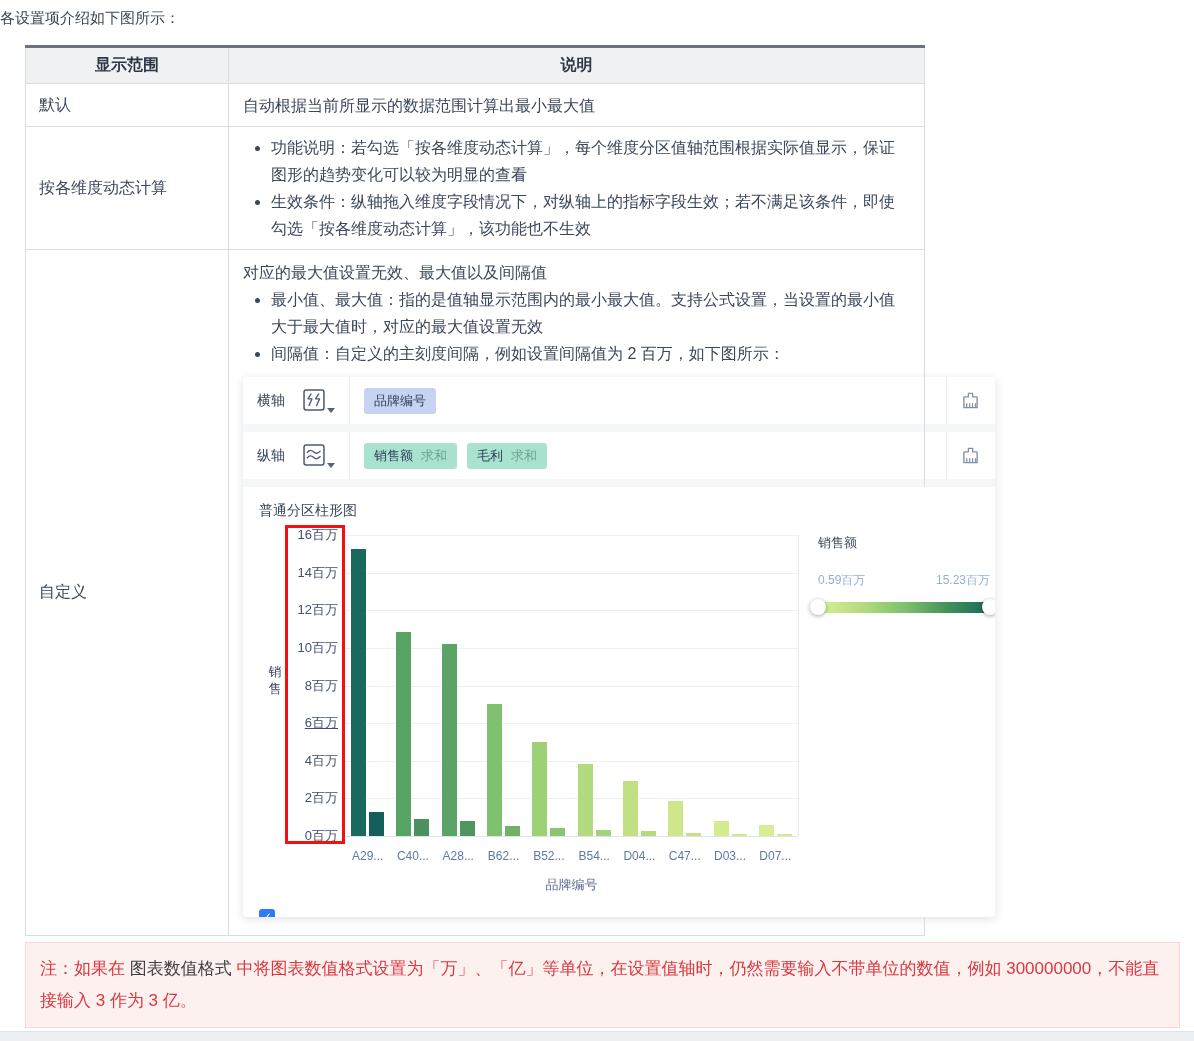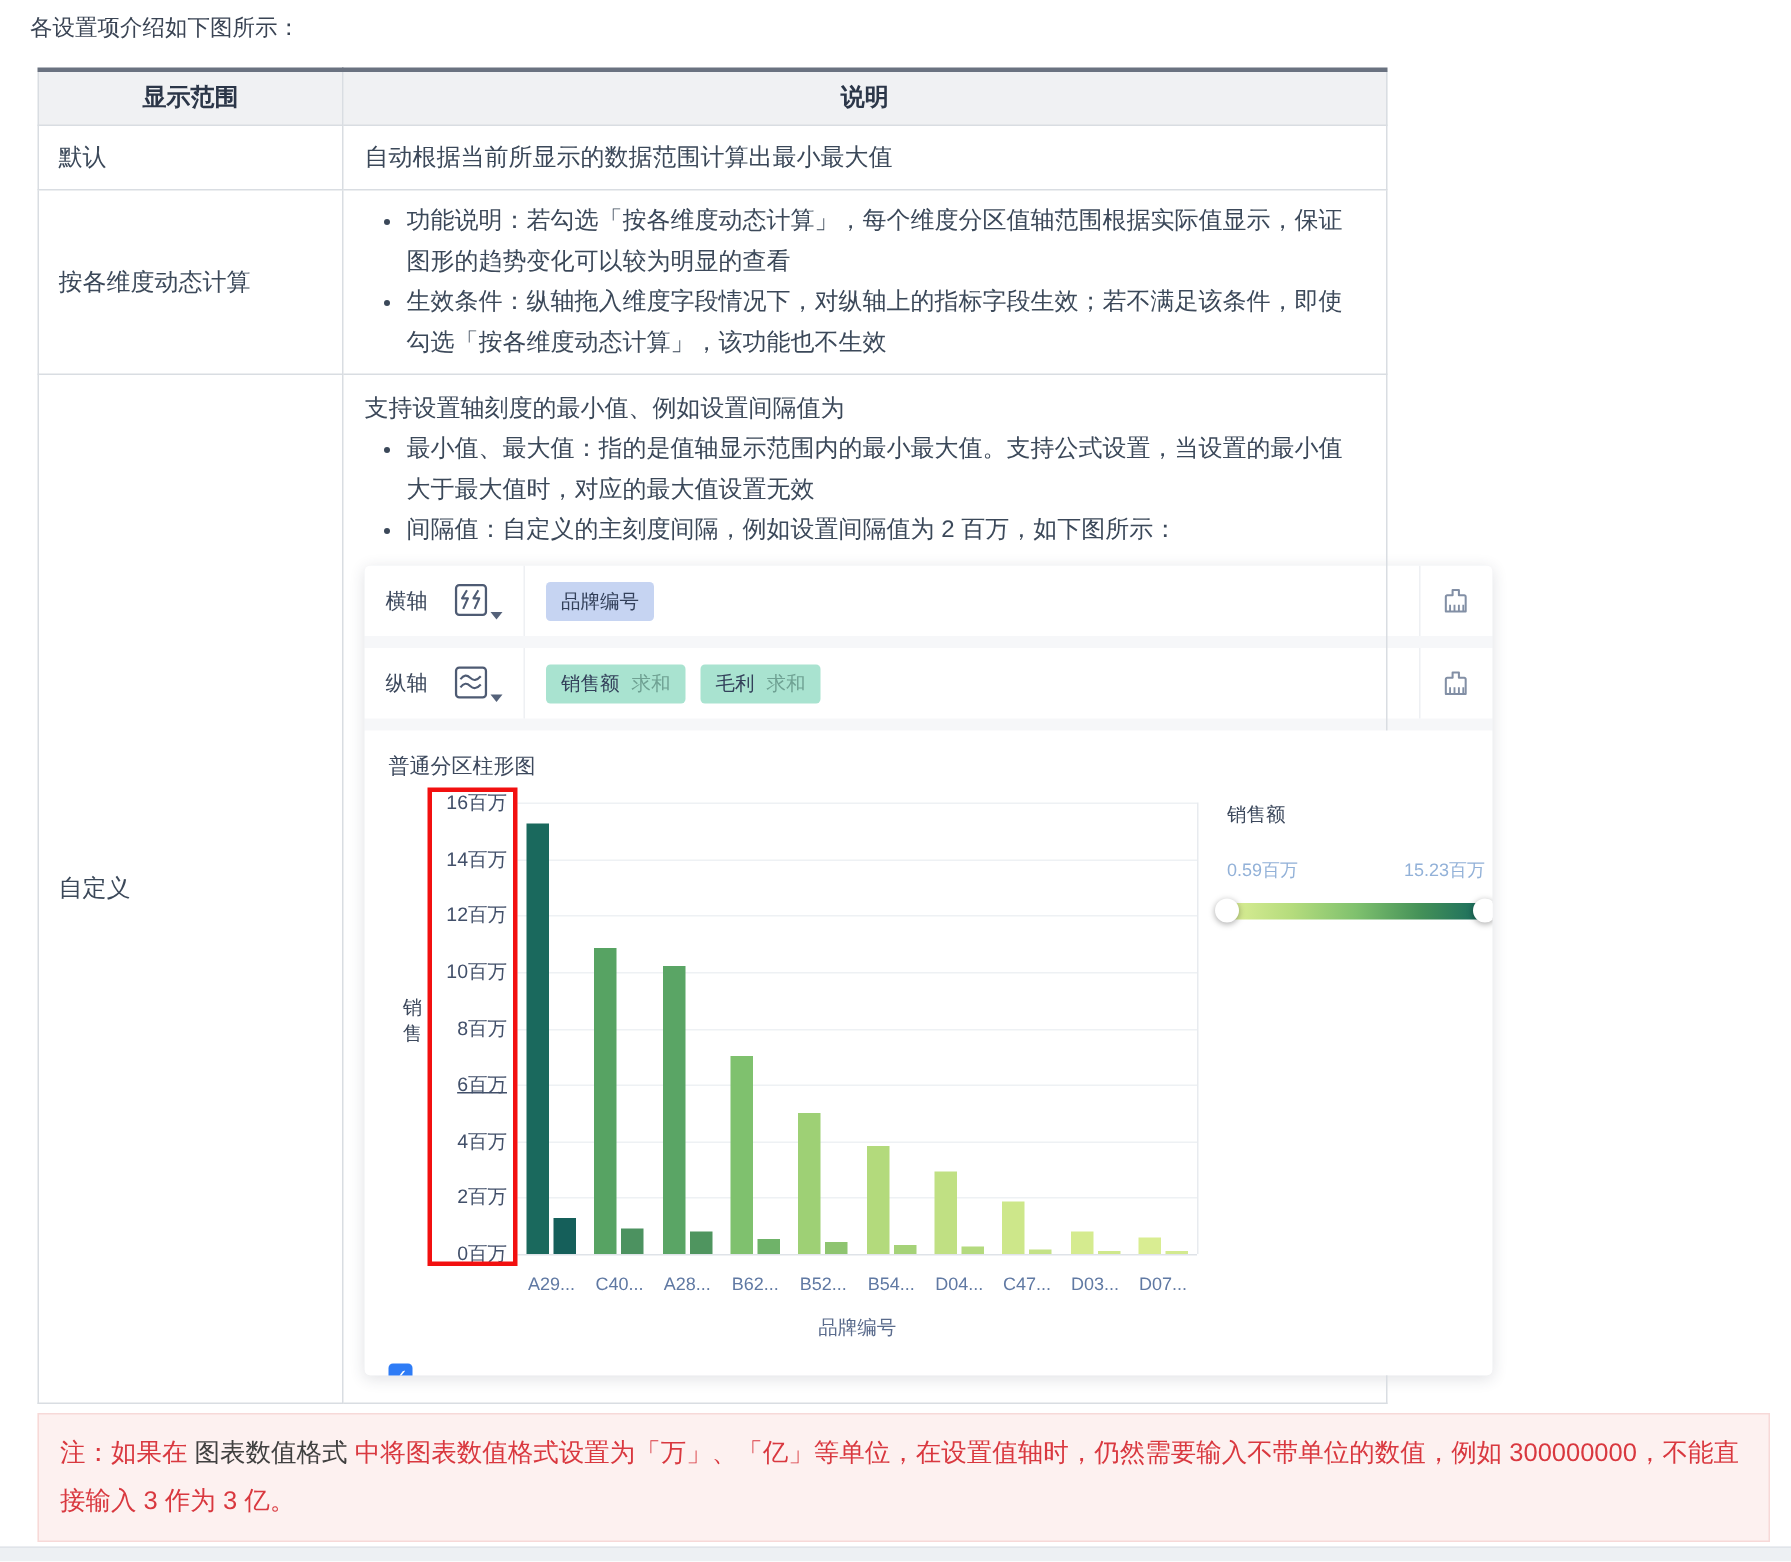--- a/index.html
+++ b/index.html
@@ -1,20 +1,20 @@
 <!DOCTYPE html>
 <html><head>
 <meta charset="utf-8">
 <style>
   * { margin:0; padding:0; box-sizing:border-box; }
   html,body { width:1194px; height:1041px; overflow:hidden; background:#fff; }
   body { font-family:"Liberation Sans","DejaVu Sans",sans-serif; color:#3b4859; }
   .page { position:relative; width:1194px; height:1041px; background:#fff; }
 
-  .intro { padding:9px 0 0 20px; font-size:15px; color:#3a4454; }
+  .intro { padding:9px 0 0 0; font-size:15px; color:#3a4454; }
 
   
   table.doc { border-collapse:collapse; margin:17px 0 0 25px; width:900px;
               border-top:3px solid #6a7280; table-layout:fixed; }
   table.doc th, table.doc td { border:1px solid #d9dde2; font-size:16px; color:#3b4859; }
   table.doc th { background:#f0f1f3; font-weight:bold; height:37px; text-align:center; color:#2b3648; }
   col.c1 { width:203px; }
   td.label-cell { padding-left:13px; vertical-align:middle; }
   td.desc-cell  { padding:6px 14px; vertical-align:middle; line-height:27px; }
   tr.r1 td { height:43px; }
@@ -111,21 +111,21 @@
         <td class="desc-cell">
           <ul id="bullets-dynamic">
               <li>功能说明：若勾选「按各维度动态计算」，每个维度分区值轴范围根据实际值显示，保证图形的趋势变化可以较为明显的查看</li>
               <li>生效条件：纵轴拖入维度字段情况下，对纵轴上的指标字段生效；若不满足该条件，即使勾选「按各维度动态计算」，该功能也不生效</li>
             </ul>
         </td>
       </tr>
       <tr class="r3">
         <td class="label-cell">自定义</td>
         <td class="desc-cell">
-          <div>支持设置轴刻度的最小值、例如设置间隔值为</div>
+          <div>对应的最大值设置无效、最大值以及间隔值</div>
           <ul id="bullets-custom">
               <li>最小值、最大值：指的是值轴显示范围内的最小最大值。支持公式设置，当设置的最小值大于最大值时，对应的最大值设置无效</li>
               <li>间隔值：自定义的主刻度间隔，例如设置间隔值为 2 百万，如下图所示：</li>
             </ul>
 
           <div class="panel">
 
             <div class="axis-row">
               <div class="axis-left">
                 <span class="axis-label">横轴</span>

